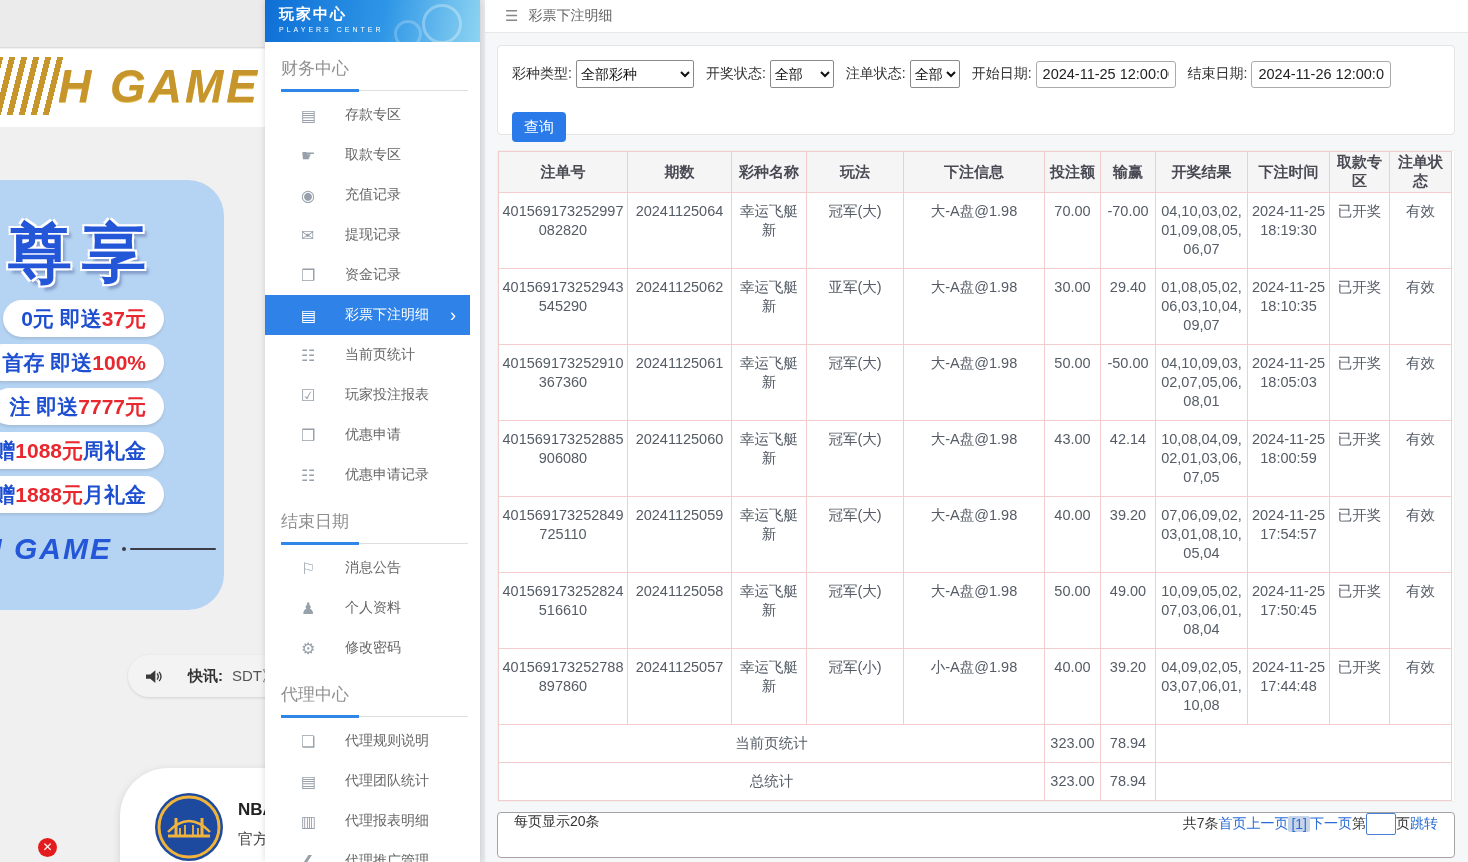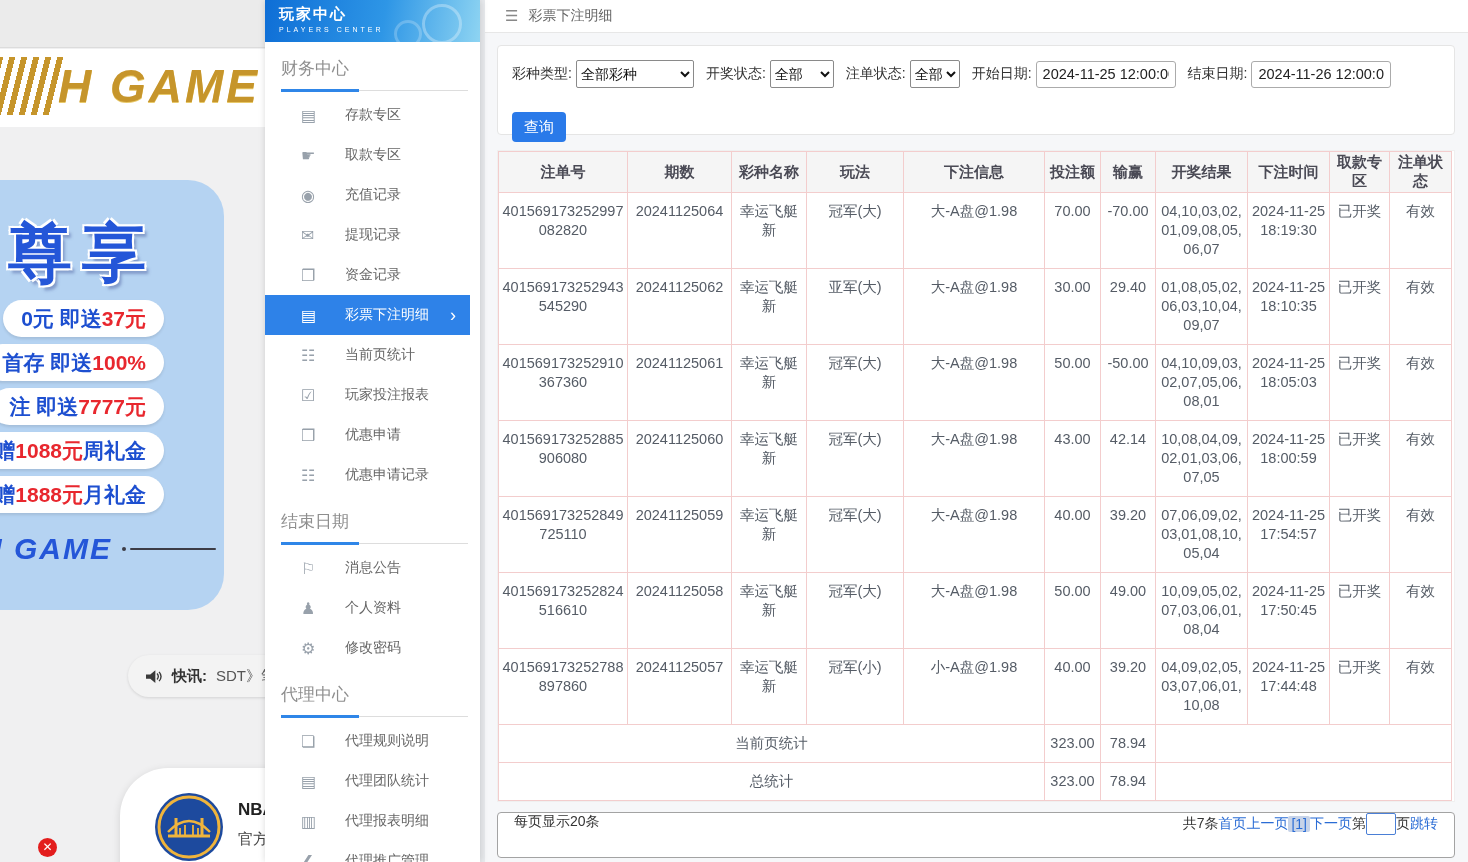--- a/index.html
+++ b/index.html
@@ -28,21 +28,21 @@
   .promo-pill { background:#fff; border-radius:20px; height:37px; line-height:37px; padding:0 18px; white-space:nowrap;
     font-weight:900; font-size:21px; box-shadow:0 2px 3px rgba(0,0,0,.10); }
   .pp-blue { color:#1d4fd0; } .pp-red { color:#e8272e; }
   .promo-footer { position:absolute; left:128px; top:352px; display:flex; align-items:center; gap:10px; }
   .promo-footer-text { font-size:30px; font-style:italic; font-weight:900; letter-spacing:2px; color:#2456d8; white-space:nowrap; }
   .promo-footer-line { width:86px; height:2px; background:#3c3c46; border-radius:1px; }
   .promo-footer-dot { width:4px; height:4px; border-radius:50%; background:#3c3c46; margin-right:-6px; }
 
   .ticker { position:absolute; left:128px; top:655px; width:262px; height:42px; background:#f3f3f3; border-radius:21px;
     box-shadow:0 1px 3px rgba(0,0,0,.12); display:flex; align-items:center; gap:9px; padding-left:18px; font-size:15px; color:#555; }
-  .ticker-label { font-weight:bold; color:#333; }
+  .ticker-label { font-weight:bold; color:#333;margin-left:16px; }
   .speaker-icon { width:17px; height:15px; display:inline-block; }
 
   .promo-popup { position:absolute; left:120px; top:768px; width:290px; height:130px; background:#fff; border-radius:48px 48px 0 0;
     box-shadow:0 2px 8px rgba(0,0,0,.12); }
   .nba-logo { position:absolute; left:34px; top:24px; width:70px; height:70px; }
   .popup-title { position:absolute; left:118px; top:32px; font-size:17px; font-weight:bold; color:#222; }
   .popup-sub { position:absolute; left:118px; top:62px; font-size:15px; color:#444; }
 
   .close-x { position:absolute; left:38px; top:838px; width:19px; height:19px; border-radius:50%; background:#e31d1d;
     color:#fff; font-size:12px; font-weight:bold; text-align:center; line-height:19px; cursor:pointer; }

